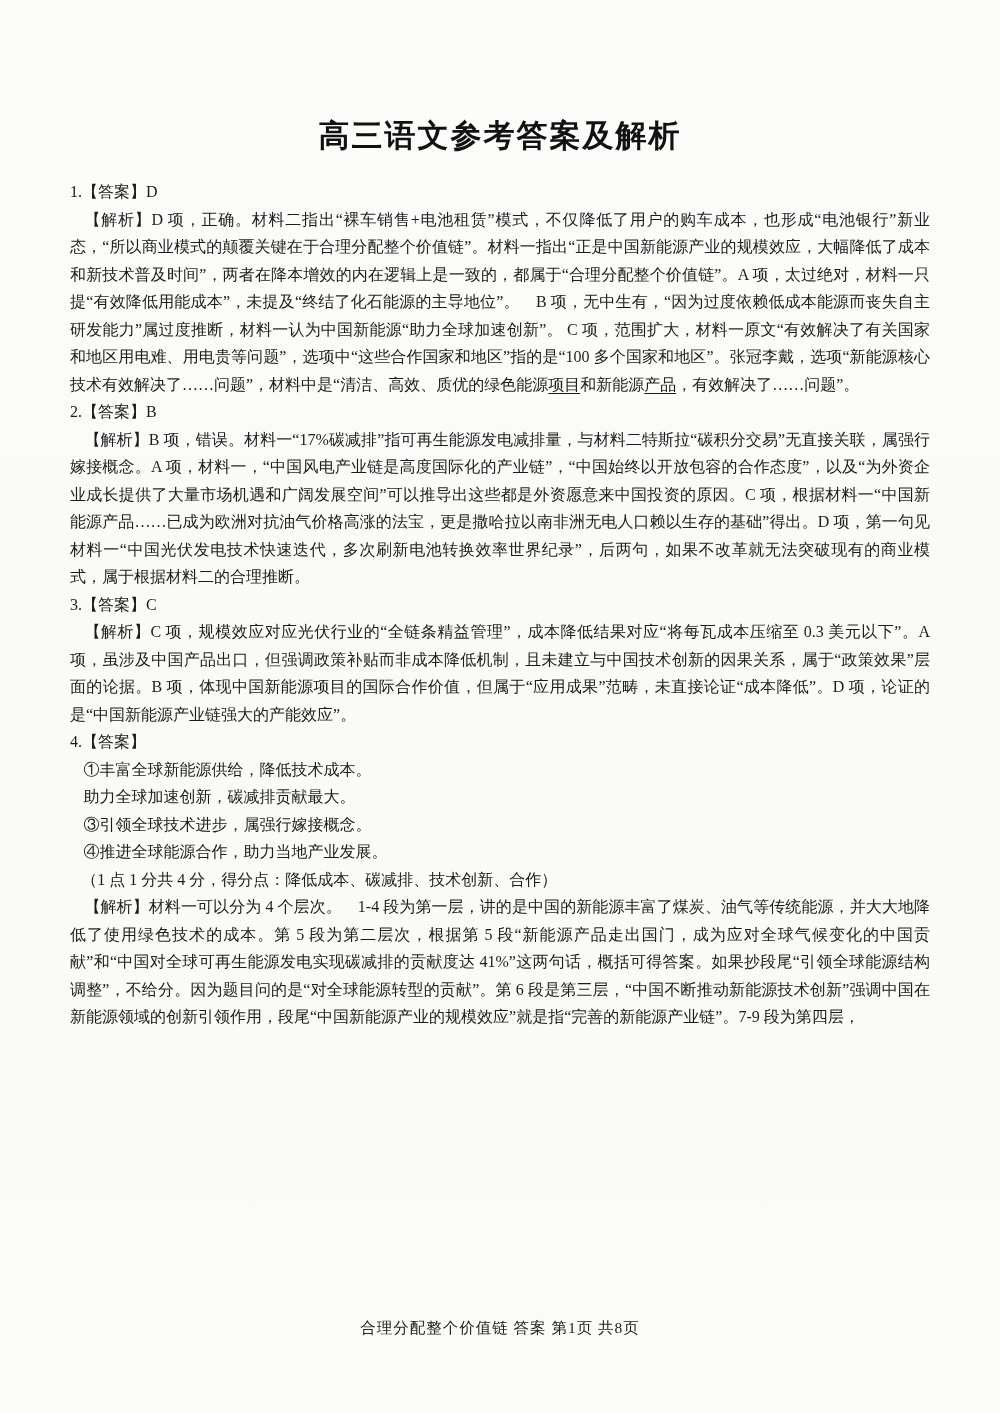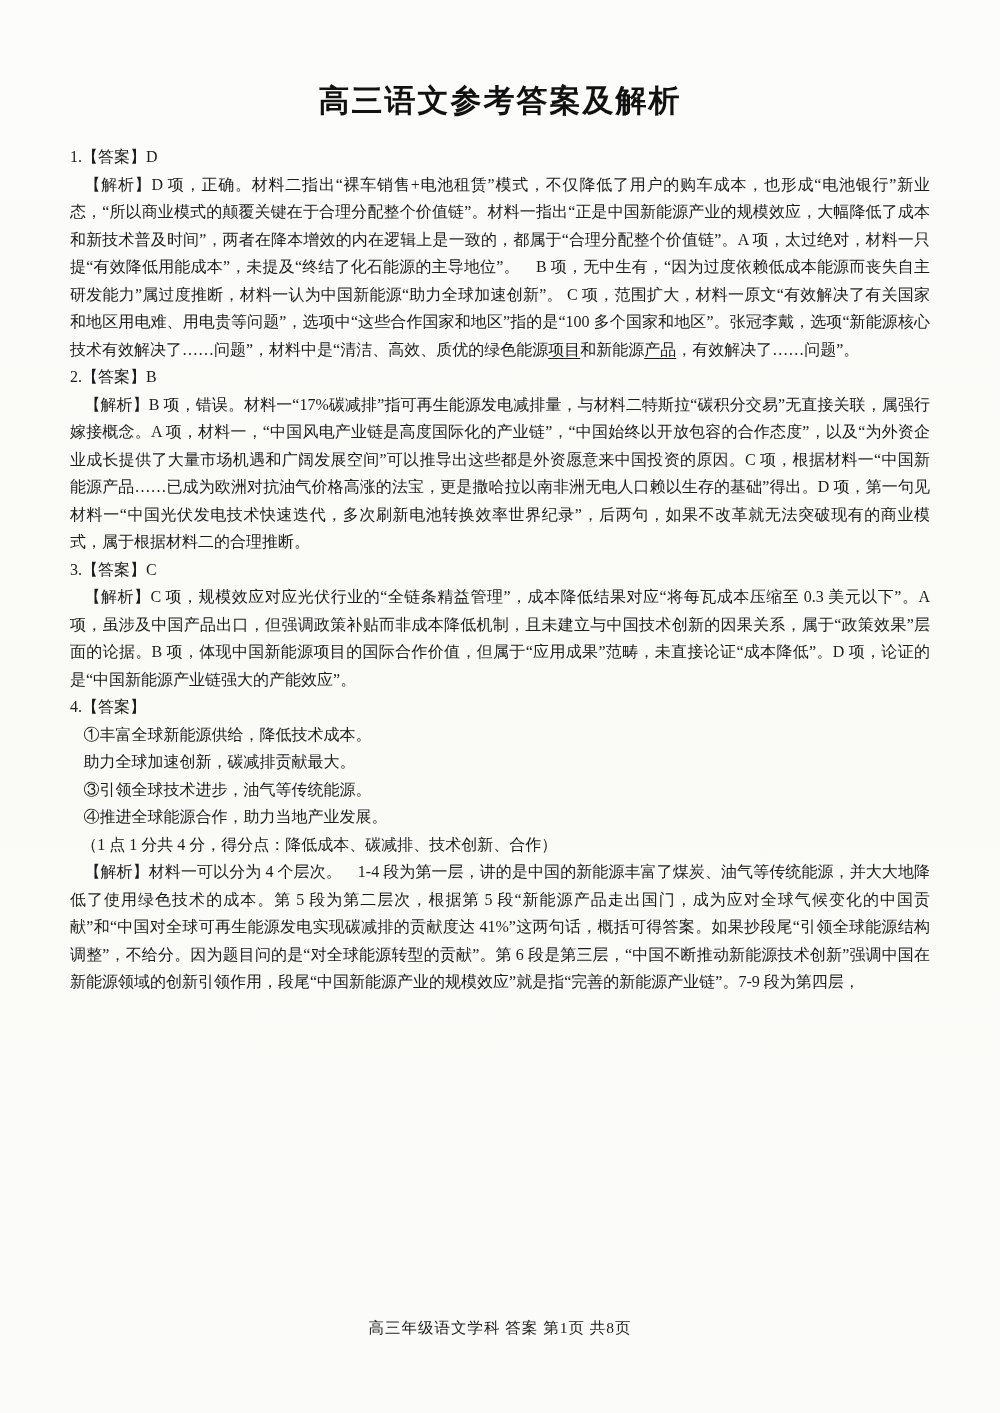--- a/index.html
+++ b/index.html
@@ -12,21 +12,21 @@
     width: 1000px;
     height: 1413px;
     margin: 0 auto;
     background: linear-gradient(180deg, #fcfcfa 0%, #fafaf7 50%, #fbfbf9 100%);
     overflow: hidden;
     font-family: "Liberation Serif", "DejaVu Serif", serif;
     color: #1c1c1c;
   }
   .doc-title {
     margin: 0;
-    padding-top: 80px;
+    padding-top: 115px;
     text-align: center;
     font-size: 31px;
     font-weight: 700;
     letter-spacing: 2px;
     color: #111111;
   }
   .doc-body {
     margin: 21px 70px 0 70px;
     font-size: 16px;
     line-height: 27.5px;
@@ -71,20 +71,20 @@
   <div class="doc-body">
       <p class="block answer"><span>1.【答案】D</span></p>
       <p class="block analysis"><span>【解析】D 项，正确。材料二指出“裸车销售+电池租赁”模式，不仅降低了用户的购车成本，也形成“电池银行”新业态，“所以商业模式的颠覆关键在于合理分配整个价值链”。材料一指出“正是中国新能源产业的规模效应，大幅降低了成本和新技术普及时间”，两者在降本增效的内在逻辑上是一致的，都属于“合理分配整个价值链”。A 项，太过绝对，材料一只提“有效降低用能成本”，未提及“终结了化石能源的主导地位”。　B 项，无中生有，“因为过度依赖低成本能源而丧失自主研发能力”属过度推断，材料一认为中国新能源“助力全球加速创新”。 C 项，范围扩大，材料一原文“有效解决了有关国家和地区用电难、用电贵等问题”，选项中“这些合作国家和地区”指的是“100 多个国家和地区”。张冠李戴，选项“新能源核心技术有效解决了……问题”，材料中是“清洁、高效、质优的绿色能源</span><u>项目</u><span>和新能源</span><u>产品</u><span>，有效解决了……问题”。</span></p>
       <p class="block answer"><span>2.【答案】B</span></p>
       <p class="block analysis"><span>【解析】B 项，错误。材料一“17%碳减排”指可再生能源发电减排量，与材料二特斯拉“碳积分交易”无直接关联，属强行嫁接概念。A 项，材料一，“中国风电产业链是高度国际化的产业链”，“中国始终以开放包容的合作态度”，以及“为外资企业成长提供了大量市场机遇和广阔发展空间”可以推导出这些都是外资愿意来中国投资的原因。C 项，根据材料一“中国新能源产品……已成为欧洲对抗油气价格高涨的法宝，更是撒哈拉以南非洲无电人口赖以生存的基础”得出。D 项，第一句见材料一“中国光伏发电技术快速迭代，多次刷新电池转换效率世界纪录”，后两句，如果不改革就无法突破现有的商业模式，属于根据材料二的合理推断。</span></p>
       <p class="block answer"><span>3.【答案】C</span></p>
       <p class="block analysis"><span>【解析】C 项，规模效应对应光伏行业的“全链条精益管理”，成本降低结果对应“将每瓦成本压缩至 0.3 美元以下”。A 项，虽涉及中国产品出口，但强调政策补贴而非成本降低机制，且未建立与中国技术创新的因果关系，属于“政策效果”层面的论据。B 项，体现中国新能源项目的国际合作价值，但属于“应用成果”范畴，未直接论证“成本降低”。D 项，论证的是“中国新能源产业链强大的产能效应”。</span></p>
       <p class="block answer"><span>4.【答案】</span></p>
       <p class="block point"><span>①丰富全球新能源供给，降低技术成本。</span></p>
       <p class="block point"><span>助力全球加速创新，碳减排贡献最大。</span></p>
-      <p class="block point"><span>③引领全球技术进步，油气等传统能源。</span></p>
+      <p class="block point"><span>③引领全球技术进步，属强行嫁接概念。</span></p>
       <p class="block point"><span>④推进全球能源合作，助力当地产业发展。</span></p>
       <p class="block note"><span>（1 点 1 分共 4 分，得分点：降低成本、碳减排、技术创新、合作）</span></p>
       <p class="block analysis"><span>【解析】材料一可以分为 4 个层次。　1-4 段为第一层，讲的是中国的新能源丰富了煤炭、油气等传统能源，并大大地降低了使用绿色技术的成本。第 5 段为第二层次，根据第 5 段“新能源产品走出国门，成为应对全球气候变化的中国贡献”和“中国对全球可再生能源发电实现碳减排的贡献度达 41%”这两句话，概括可得答案。如果抄段尾“引领全球能源结构调整”，不给分。因为题目问的是“对全球能源转型的贡献”。第 6 段是第三层，“中国不断推动新能源技术创新”强调中国在新能源领域的创新引领作用，段尾“中国新能源产业的规模效应”就是指“完善的新能源产业链”。7-9 段为第四层，</span></p>
     </div>
 
-  <div class="doc-footer">高三年级语文学科 答案 第1页 共8页</div>
+  <div class="doc-footer">合理分配整个价值链 答案 第1页 共8页</div>
 </div>
 
 </body></html>

